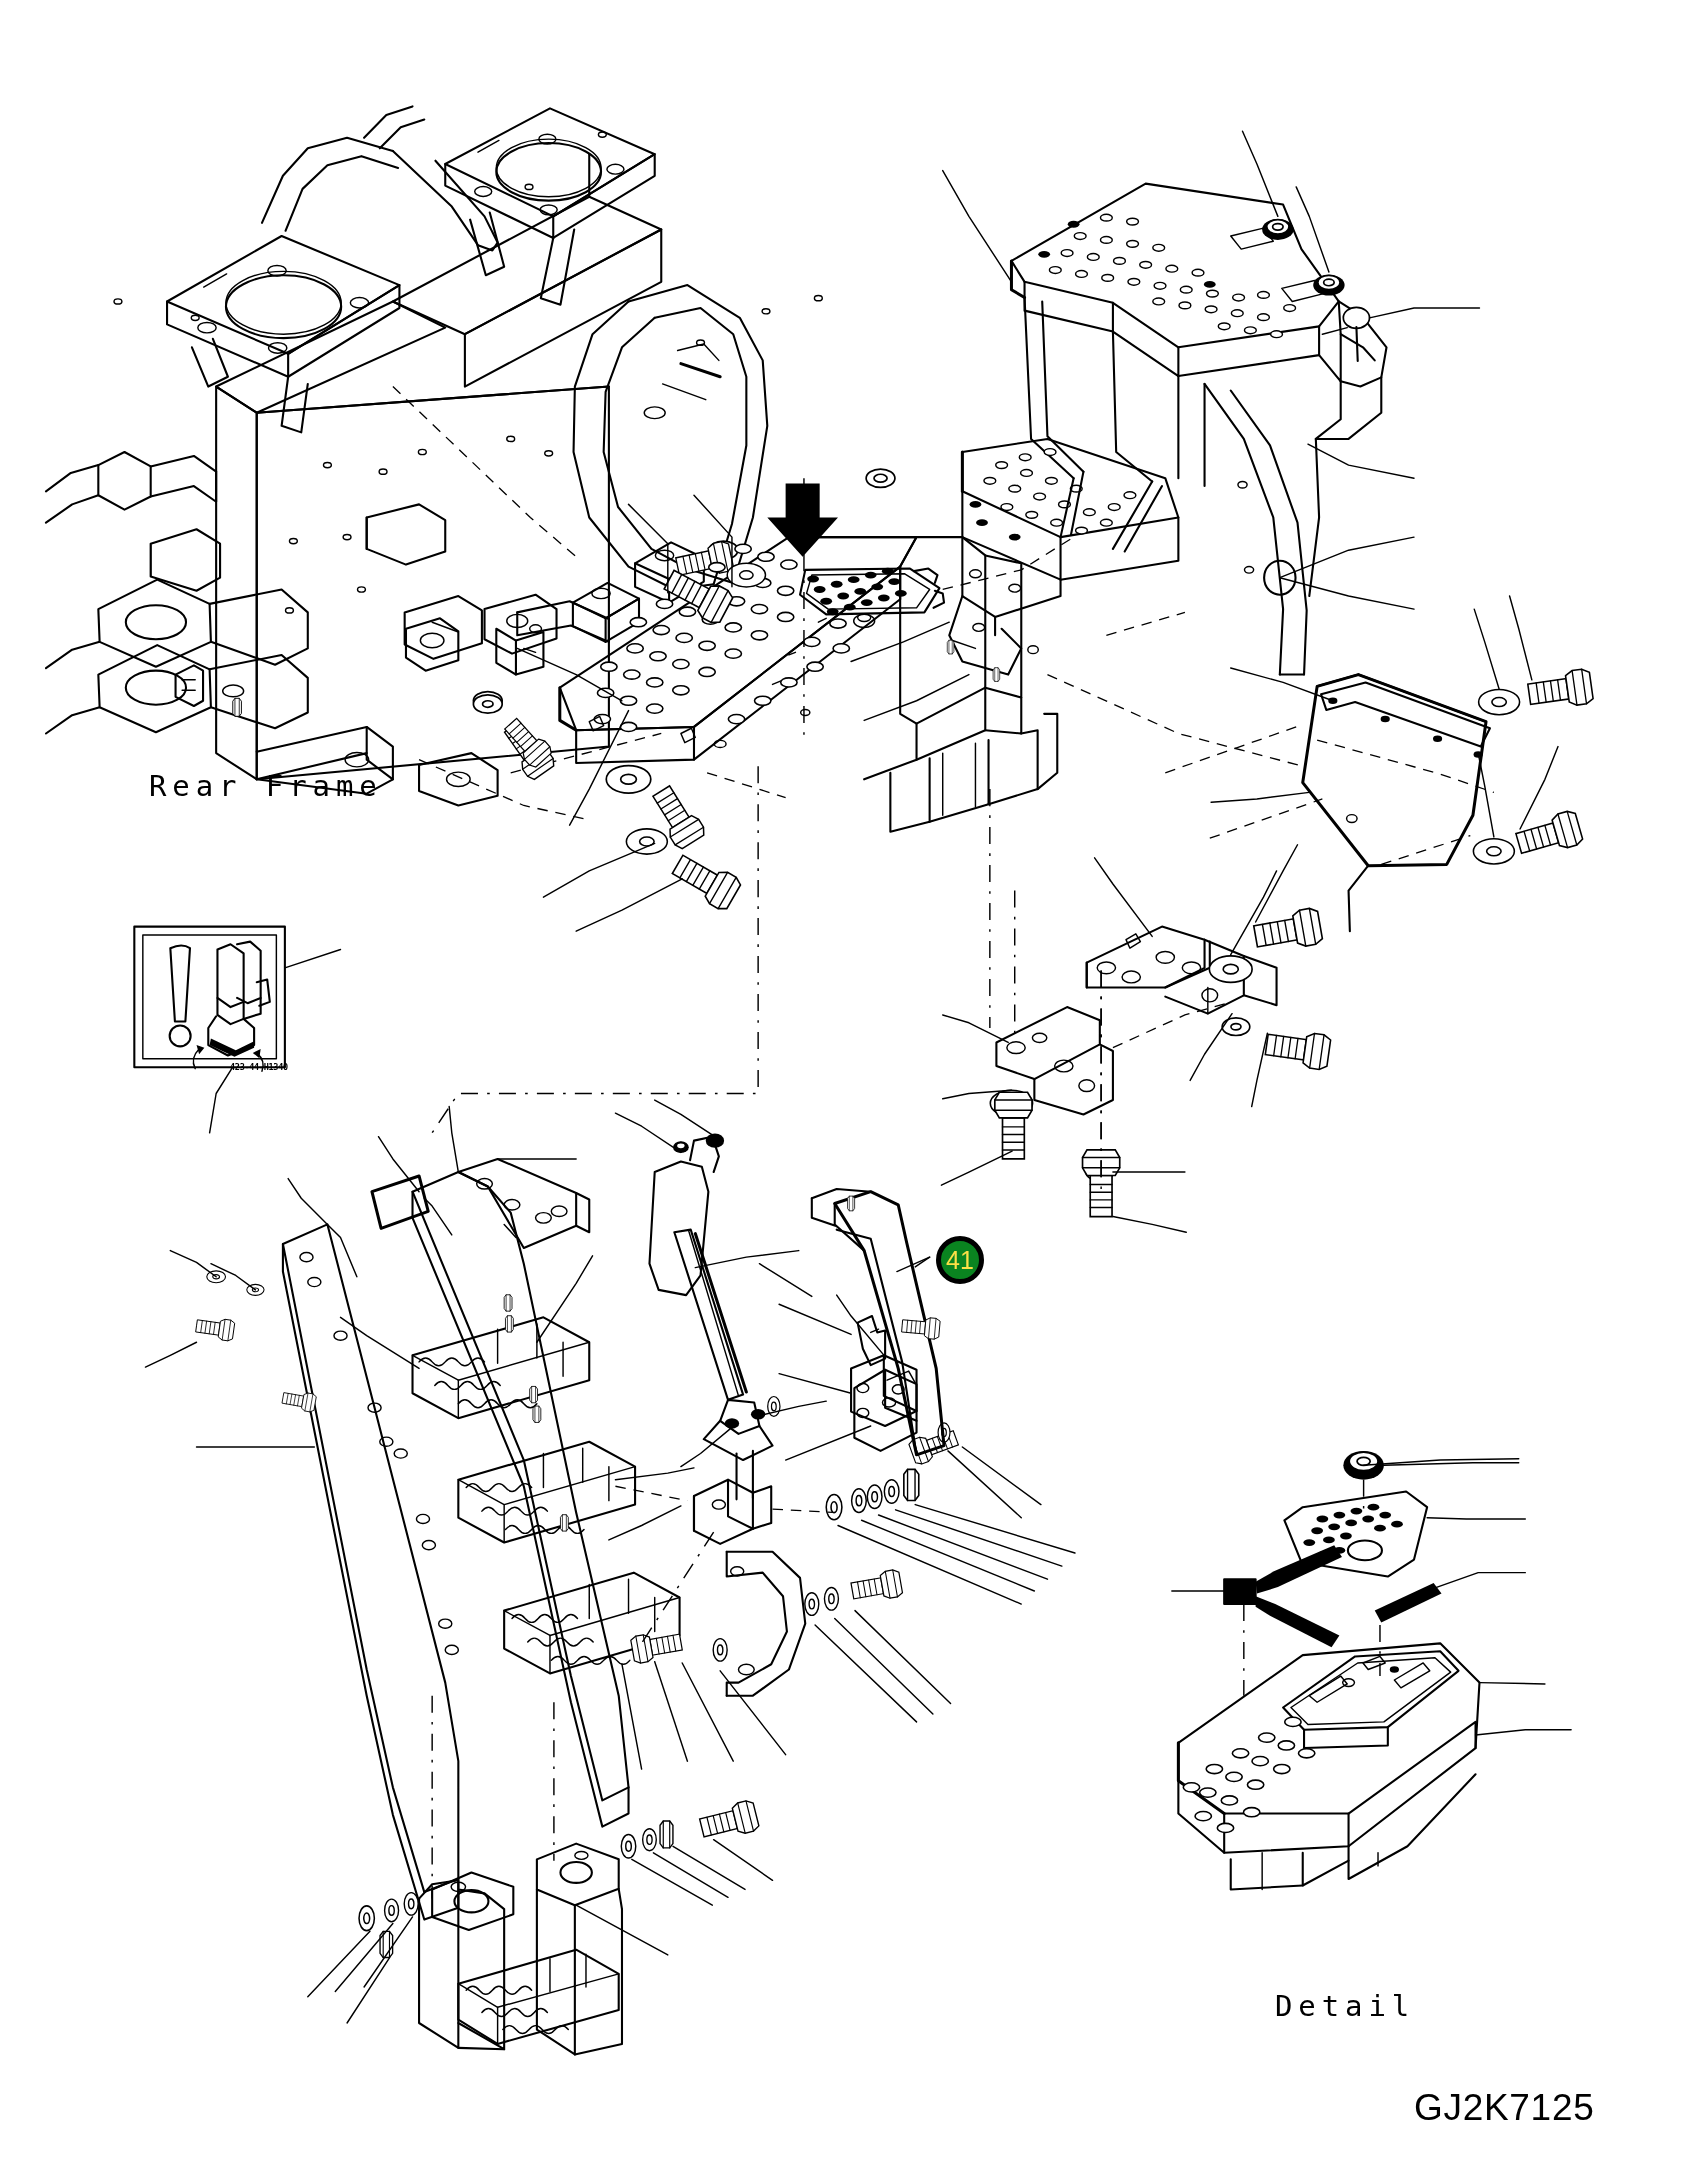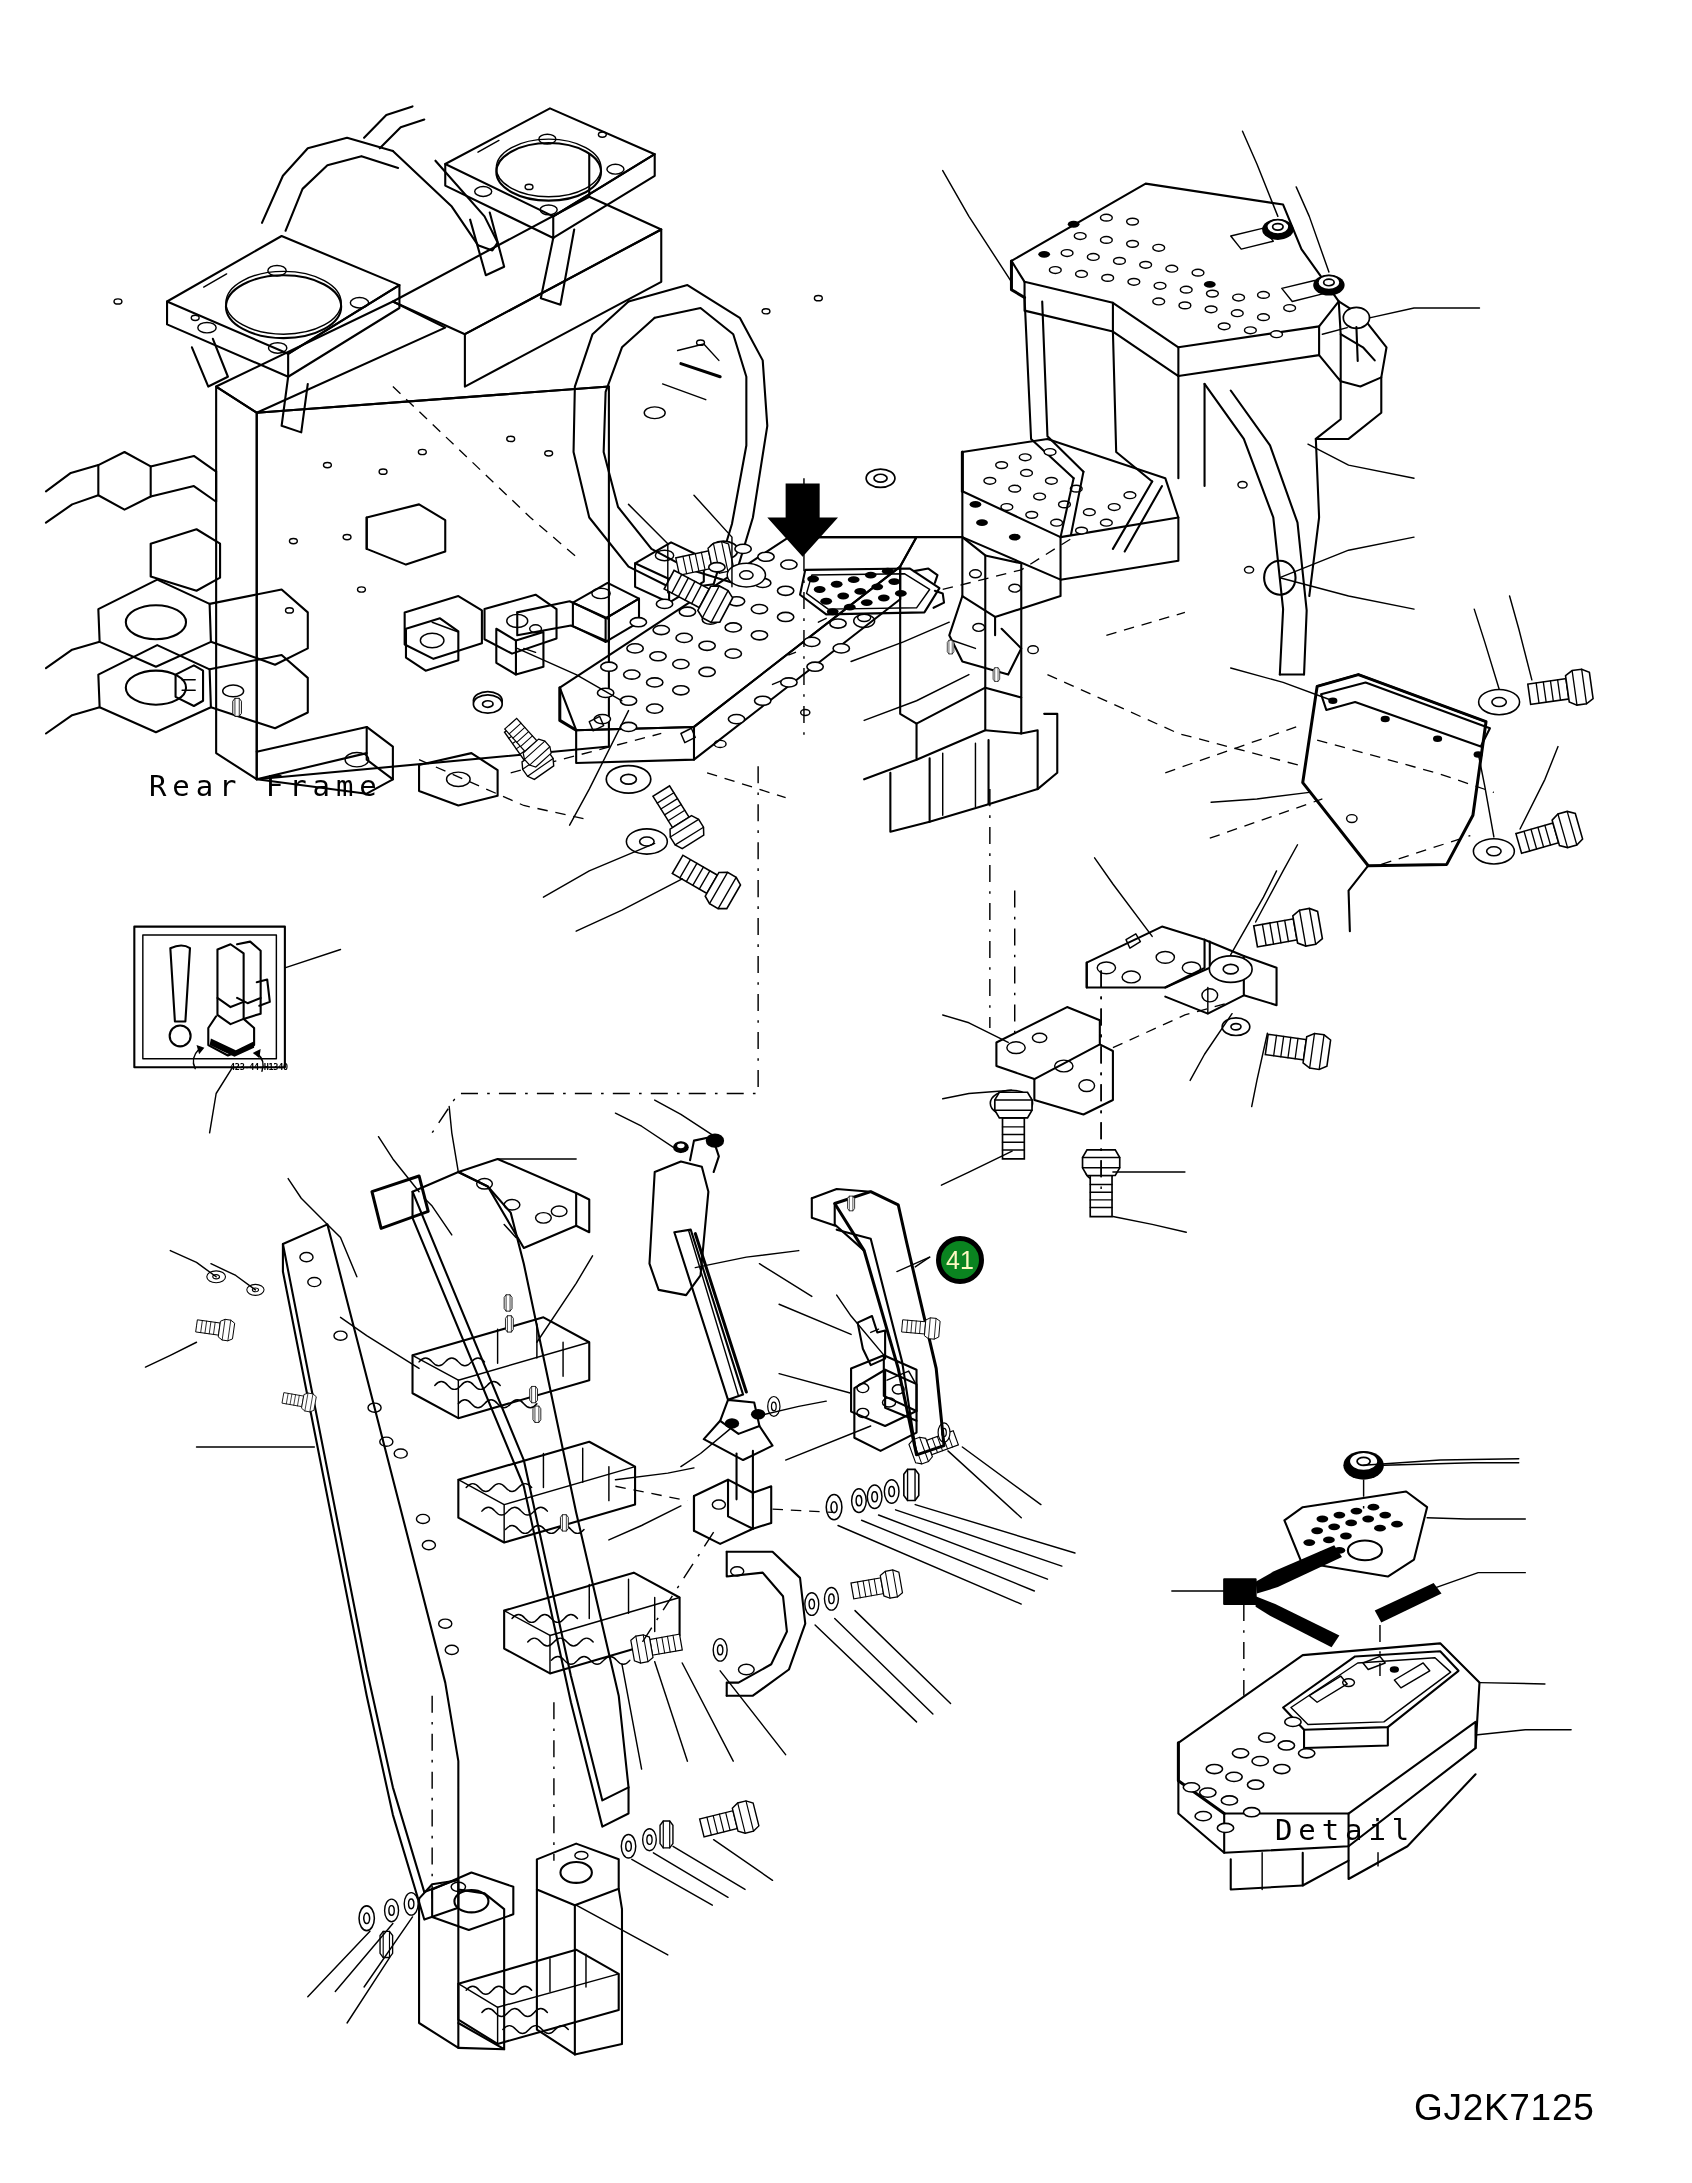--- a/index.html
+++ b/index.html
@@ -1090,24 +1090,24 @@
       <path class="lt" d="M1160,2132 L1220,2118 L1262,2110"></path>
       <path class="lt" d="M1352,2042 L1300,1980 L1278,1948"></path>
       <path class="lt" d="M2083,2208 L2200,2200 L2320,2198"></path>
     </g>
 
     <g></g>
   </svg>
 
   <div class="txt mono-label" style="left:149px; top:752px;">Rear Frame</div>
 
-  <div class="txt mono-label" style="left:1275px; top:1796px;">Detail</div>
+  <div class="txt mono-label" style="left:1275px; top:1972px;">Detail</div>
 
   <div class="txt drawing-no" style="left:1414px; top:2069px;">GJ2K7125</div>
 
-  <div class="callout" style="left: 936px; top: 1216px; background: rgb(10, 132, 32); border-color: rgb(0, 0, 0); color: #fef9c3;">
+  <div class="callout" style="left: 936px; top: 1216px; background: rgb(10, 132, 32); border-color: rgb(0, 0, 0); color: #fde047;">
     <span>41</span>
   </div>
 
   <div class="decal-micro" style="left:230px; top:1042px;">423-44-H1340</div>
 
 </div>
 
 
 </body></html>

